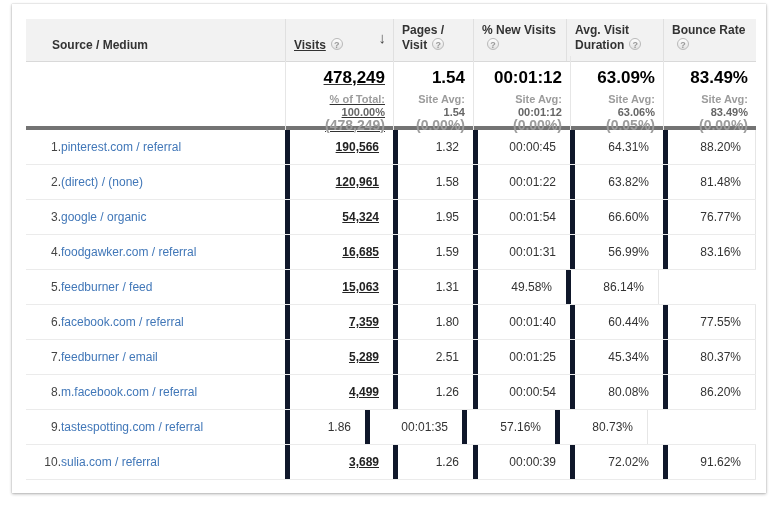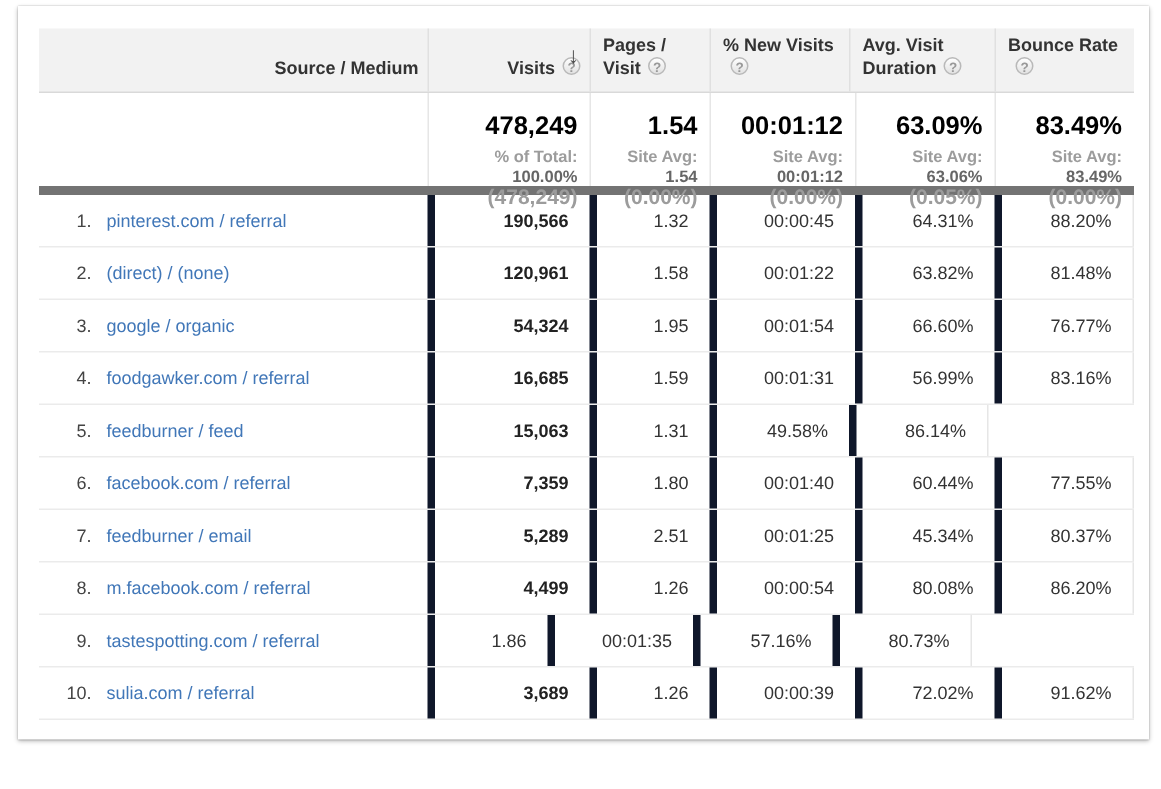--- a/index.html
+++ b/index.html
@@ -18,69 +18,69 @@
   .page::before, .page::after {
     content: ""; position: absolute; bottom: 9px; width: 46%; height: 22px; z-index: -1;
   }
   .page::before { left: 10px;  transform: rotate(-2.5deg); box-shadow: -4px 13px 9px rgba(0,0,0,.50); }
   .page::after  { right: 10px; transform: rotate(2.5deg);  box-shadow:  4px 13px 9px rgba(0,0,0,.50); }
 
   .gatable { margin: 15px 10px 0 14px; width: 730px; font-size: 12px; color: #333; }
 
   
   .c-source   { width: 259px; }
-  .c-visits   { width: 108px; }
+  .c-visits   { width: 108px; text-decoration: underline; }
   .c-pages    { width: 80px;  }
   .c-duration { width: 97px;  }
   .c-new      { width: 93px;  }
   .c-bounce   { width: 93px; padding-left: 31px;  }
 
   .thead, .tsummary, .trow { display: flex; width: 730px; }
 
   
   .thead { background: #f2f2f2; height: 43px; border-bottom: 1px solid #d9d9d9; }
   .th {
     position: relative; display: flex; align-items: flex-end;
     padding: 4px 6px 8px 8px; line-height: 15px;
-    font-weight: bold; color: #333; cursor: pointer; justify-content: flex-end;
+    font-weight: bold; color: #333; cursor: pointer;
   }
   .th.c-source { padding-left: 26px; }
   .th + .th { border-left: 1px solid #e0e0e0; }
   .th-inner { display: inline; }
   .help-icon {
     display: inline-block; width: 12px; height: 12px; line-height: 12px;
     border-radius: 50%; border: 1px solid #b9b9b9;
     background: linear-gradient(#fefefe, #e2e2e2);
     color: #999; font-size: 9px; font-weight: bold; text-align: center;
     margin-left: 5px; vertical-align: 1px; cursor: pointer;
   }
   .sort-arrow {
     position: absolute; right: 7px; top: 11px;
     font-size: 15px; color: #4a4a4a; font-weight: bold;
   }
 
   
-  .tsummary { height: 68px; border-bottom: 6px solid #737373; }
+  .tsummary { height: 68px; border-bottom: 4px solid #737373; align-items: center; }
   .ts-cell { padding: 7px 8px 0 0; text-align: right; }
   .ts-cell + .ts-cell { border-left: 1px solid #e6e6e6; }
   .big-value { font-size: 17px; font-weight: bold; color: #000; line-height: 22px; margin-top: 4px; }
   .sub { font-size: 11px; line-height: 13px; margin-top: 4px; font-weight: bold; }
   .sub-label { color: #9c9c9c; }
   .sub-value { color: #666; }
   .sub-delta { color: #9c9c9c; font-size: 14px; }
 
   
   .trow { height: 35px; border-bottom: 1px solid #ebebeb; }
   .td { line-height: 34px; white-space: nowrap; overflow: hidden; }
   .td + .td { border-left: 5px solid #0f172a; }
   .td.c-bounce { border-right: 1px solid #e6e6e6; }
   .num { text-align: right; padding-right: 14px; }
   .td.c-visits { font-weight: bold; color: #222; }
   .rank { display: inline-block; width: 27px; margin-left: 8px; text-align: right; color: #444; }
-  .src-link { margin-left: 10px; color: #4177b8; text-decoration: none; cursor: pointer; }
+  .src-link { color: #4177b8; text-decoration: none; cursor: pointer; }
 </style>
 </head>
 <body>
 
 <div class="stage">
   <div class="page">
     <div class="gatable">
 
       <div class="thead">
         <div class="th c-source">

